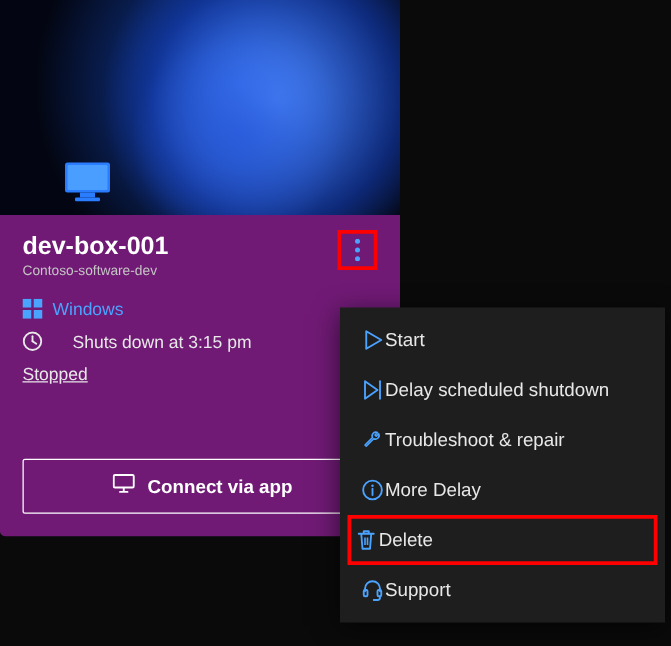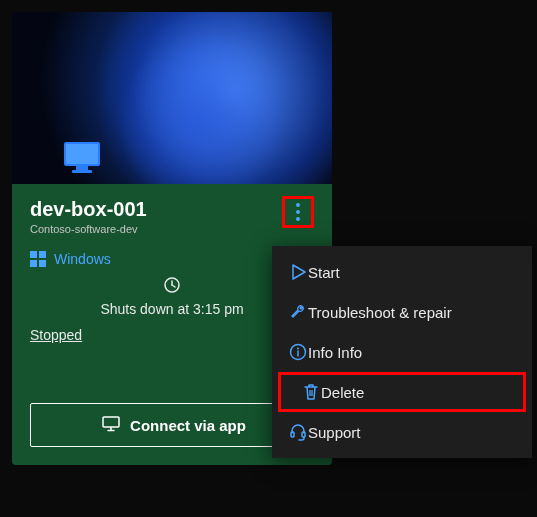--- a/index.html
+++ b/index.html
@@ -11,22 +11,21 @@
       background: #0a0a0a;
       font-family: 'Segoe UI', sans-serif;
       color: #ffffff;
       width: 537px;
       height: 517px;
       position: relative;
       overflow: hidden;
     }
     .card {
       width: 320px;
-      margin: 12px;
-      background: #14532d;
+      background: #701a75;
       border-radius: 4px;
       overflow: visible;
       position: relative;
     }
     .thumbnail {
       width: 100%;
       height: 172px;
       background: radial-gradient(circle at 60% 40%, #1e5ae8 0%, #0c2a70 35%, #030612 75%);
       position: relative;
       overflow: hidden;
@@ -106,26 +105,24 @@
       margin-top: 16px;
       color: #4aa3ff;
       font-size: 14px;
     }
     .win-icon {
       width: 16px;
       height: 16px;
     }
     .schedule-row {
       display: flex;
-      align-items: center;
-      gap: 8px;
+      gap: 24px;
       margin-top: 10px;
       color: #e8e8e8;
       font-size: 14px;
-      flex-direction: column;
     }
     .clock-icon {
       width: 16px;
       height: 16px;
     }
     .status-text {
       margin-top: 10px;
       font-size: 14px;
       color: #e8e8e8;
       text-decoration: underline;
@@ -177,21 +174,21 @@
       align-items: center;
       justify-content: center;
     }
     .menu-icon svg {
       width: 18px;
       height: 18px;
     }
     .delete-highlight {
       border: 3px solid #ff0000;
       margin: 0 6px;
-      padding: 7px 20px;
+      padding: 7px 2px;
     }
   </style>
 </head>
 <body>
 
 <div class="card">
   <div class="thumbnail">
     <div class="swirl"></div>
     <div class="monitor-icon">
       <svg viewBox="0 0 40 34">
@@ -256,34 +253,43 @@
     <span class="menu-icon">
       <svg viewBox="0 0 18 18">
           <polygon points="4,2 16,9 4,16" fill="none" stroke="#4aa3ff" stroke-width="1.5" stroke-linejoin="round"></polygon>
         </svg>
     </span>
     <span>Start</span>
   </div>
   <div class="menu-item">
     <span class="menu-icon">
       <svg viewBox="0 0 18 18">
+          <polygon points="3,2 13,9 3,16" fill="none" stroke="#4aa3ff" stroke-width="1.5" stroke-linejoin="round"></polygon>
+          <line x1="15" y1="2" x2="15" y2="16" stroke="#4aa3ff" stroke-width="1.5" stroke-linecap="round"></line>
+        </svg>
+    </span>
+    <span>Delay scheduled shutdown</span>
+  </div>
+  <div class="menu-item">
+    <span class="menu-icon">
+      <svg viewBox="0 0 18 18">
           <path d="M14 4a3 3 0 0 1-4 4L4 14l-1-1 6-6a3 3 0 0 1 4-4l-2 2 1 1 2-2z" fill="none" stroke="#4aa3ff" stroke-width="1.3" stroke-linejoin="round"></path>
         </svg>
     </span>
     <span>Troubleshoot &amp; repair</span>
   </div>
   <div class="menu-item">
     <span class="menu-icon">
       <svg viewBox="0 0 18 18">
           <circle cx="9" cy="9" r="7.5" fill="none" stroke="#4aa3ff" stroke-width="1.5"></circle>
           <circle cx="9" cy="5.5" r="1" fill="#4aa3ff"></circle>
           <line x1="9" y1="8" x2="9" y2="13" stroke="#4aa3ff" stroke-width="1.5" stroke-linecap="round"></line>
         </svg>
     </span>
-    <span>Info Info</span>
+    <span>More Delay</span>
   </div>
   <div class="menu-item delete-highlight">
     <span class="menu-icon">
       <svg viewBox="0 0 18 18">
           <path d="M3 4h12M7 4V2h4v2M5 4l1 12h6l1-12" fill="none" stroke="#4aa3ff" stroke-width="1.5" stroke-linejoin="round" stroke-linecap="round"></path>
           <line x1="8" y1="7" x2="8" y2="13" stroke="#4aa3ff" stroke-width="1.3"></line>
           <line x1="10" y1="7" x2="10" y2="13" stroke="#4aa3ff" stroke-width="1.3"></line>
         </svg>
     </span>
     <span>Delete</span>

